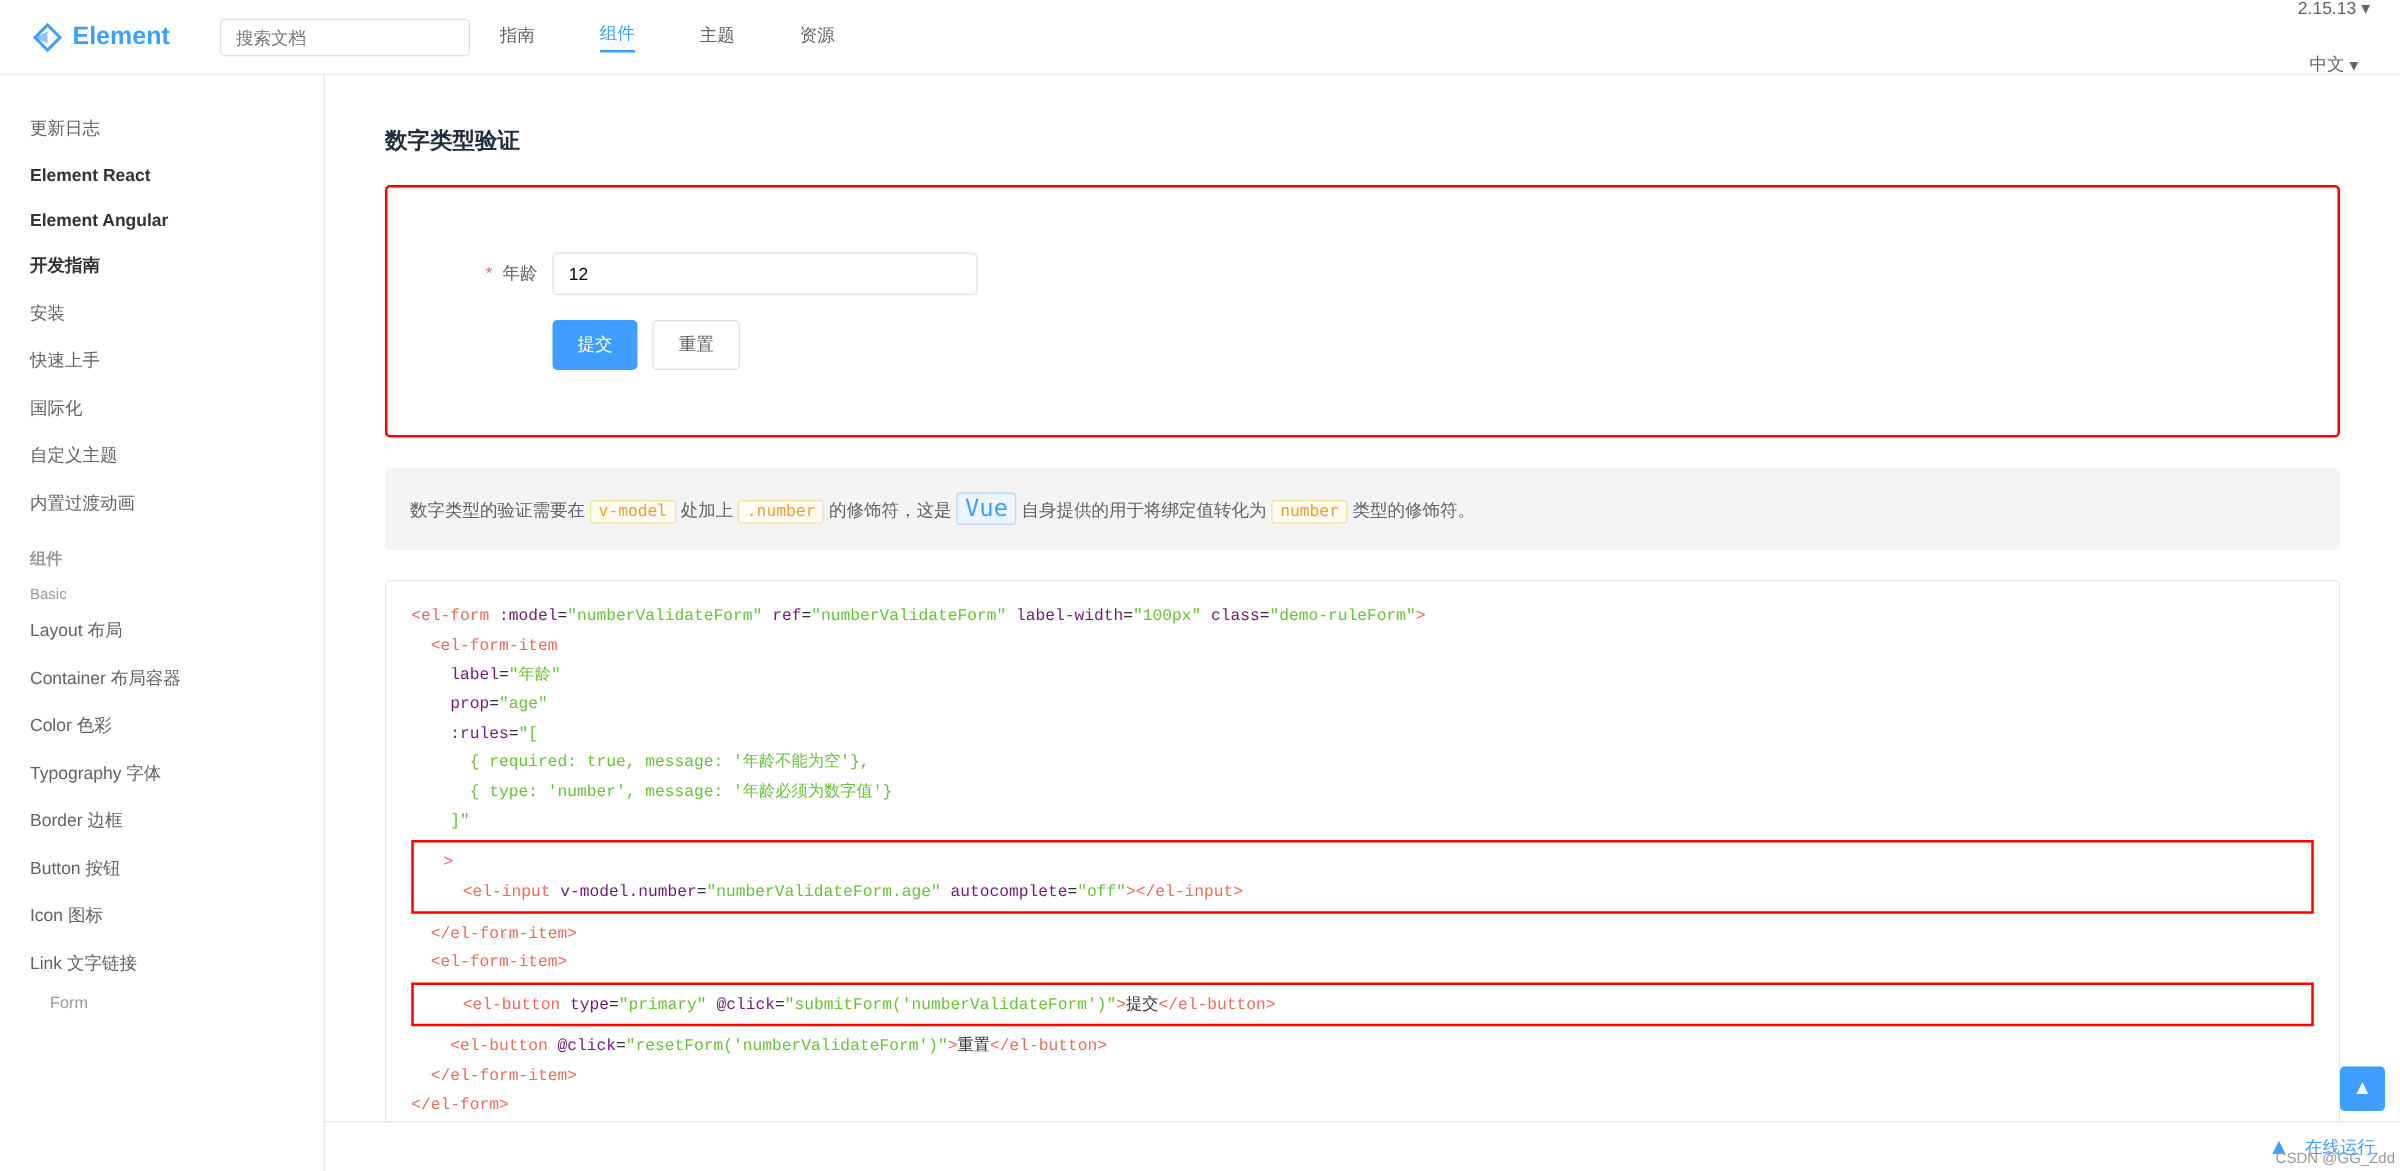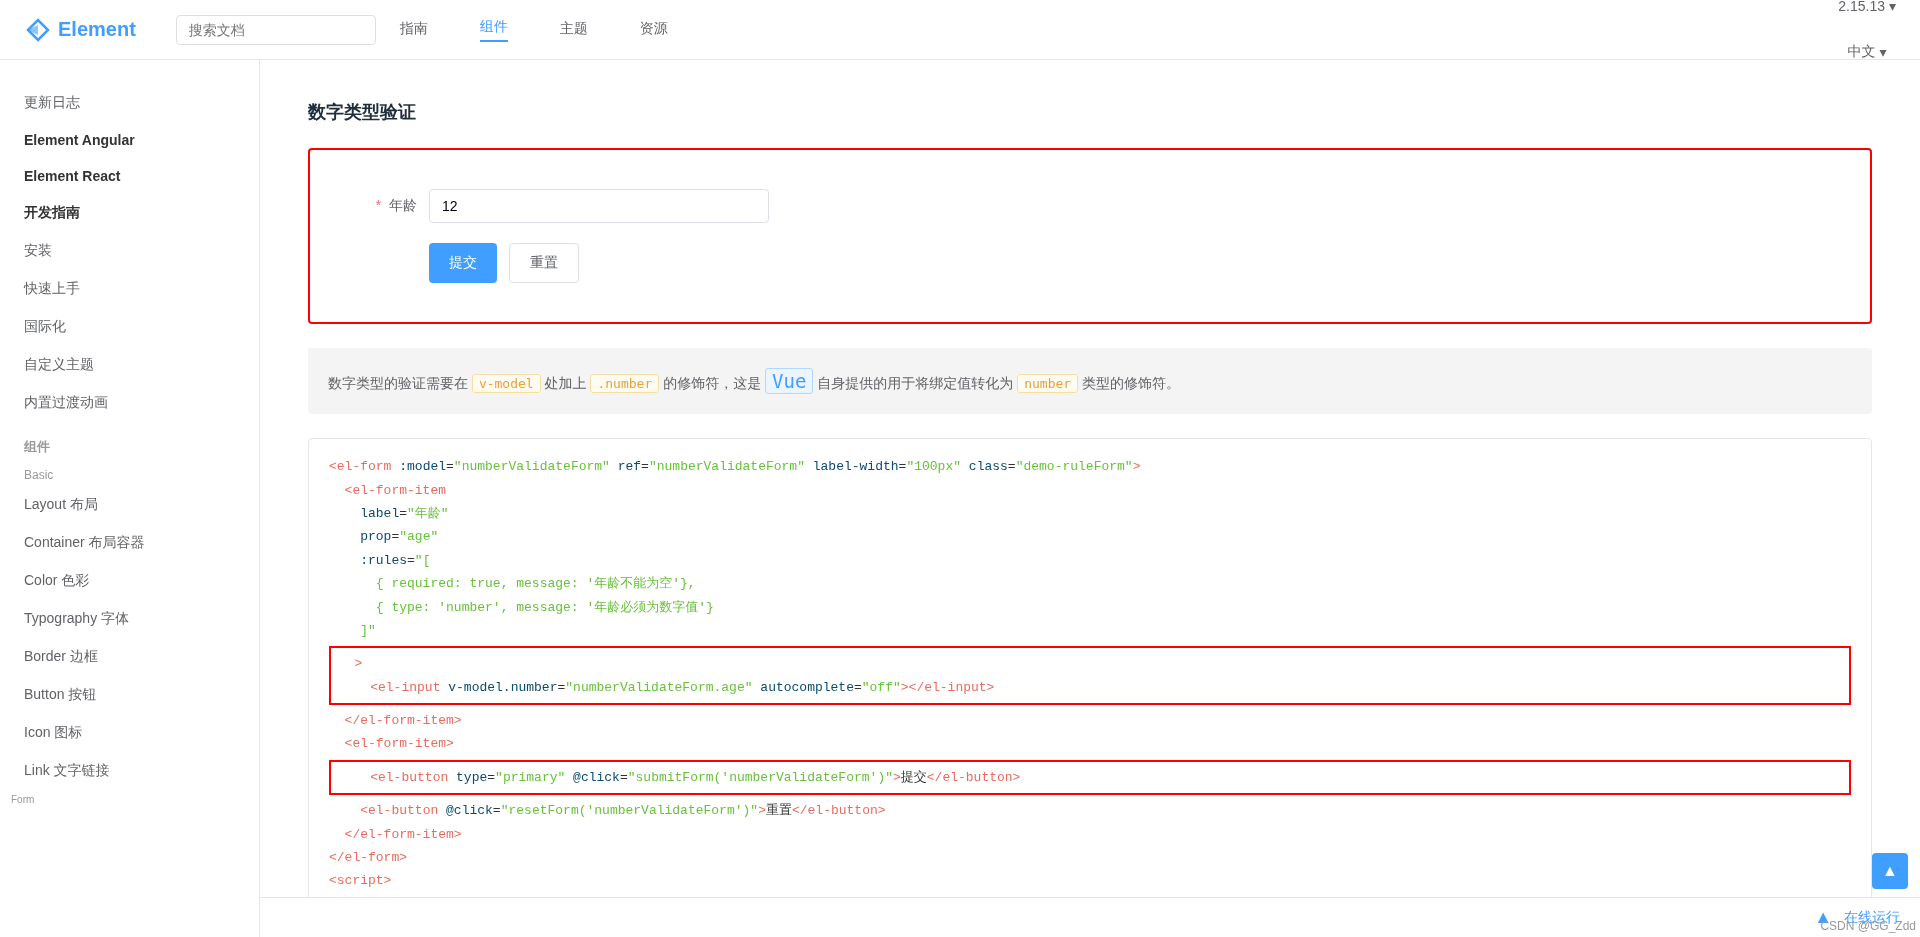--- a/index.html
+++ b/index.html
@@ -33,39 +33,39 @@
     .sidebar-item.bold { font-weight: bold; color: #333; }
     .sidebar-section { padding: 16px 24px 8px; color: #999; font-size: 13px; font-weight: bold; }
 
     
     .main-content { margin-left: 260px; padding: 40px 48px; flex: 1; max-width: 1660px; }
 
     
     .page-title { font-size: 18px; font-weight: 600; color: #1f2d3d; margin-bottom: 24px; }
 
     
-    .demo-box { border: 2px solid #f00; border-radius: 4px; padding: 39px; margin-bottom: 24px; background: #fff; }
+    .demo-box { border: 2px solid #f00; border-radius: 4px; padding: 52px; margin-bottom: 24px; background: #fff; }
     .form-row { display: flex; align-items: center; margin-bottom: 20px; }
     .form-label { width: 80px; text-align: right; padding-right: 12px; color: #606266; font-size: 14px; }
     .required-star { color: #f56c6c; margin-right: 4px; }
     .form-input { border: 1px solid #dcdfe6; border-radius: 4px; padding: 8px 12px; width: 340px; font-size: 14px; outline: none; }
     .form-actions { display: flex; gap: 12px; padding-left: 80px; }
     .btn-primary { background: #409EFF; color: #fff; border: none; border-radius: 4px; padding: 10px 20px; cursor: pointer; font-size: 14px; }
     .btn-default { background: #fff; color: #606266; border: 1px solid #dcdfe6; border-radius: 4px; padding: 10px 20px; cursor: pointer; font-size: 14px; }
 
     
     .desc-box { background: #f4f4f5; border-radius: 4px; padding: 16px 20px; margin-bottom: 24px; color: #606266; line-height: 1.8; font-size: 14px; }
     .code-inline { background: #fffbf0; border: 1px solid #f5dfa0; border-radius: 3px; padding: 1px 6px; font-family: monospace; font-size: 13px; color: #e6a23c; }
     .code-inline-blue { background: #ecf5ff; border: 1px solid #b3d8ff; border-radius: 3px; padding: 1px 6px; font-family: monospace; font-size: 19px; color: #409EFF; }
 
     
     .code-block { background: #fff; border: 1px solid #e6e6e6; border-radius: 4px; padding: 16px 20px; font-family: 'Courier New', monospace; font-size: 13px; line-height: 1.8; color: #333; overflow-x: auto; }
     .code-line { white-space: pre; }
     .c-tag { color: #e86c5d; }
-    .c-attr { color: #0c4a6e; margin-top: 28px; }
+    .c-attr { color: #701a75; margin-top: 28px; }
     .c-val { color: #67c23a; }
     .c-text { color: #333; }
     .c-blue { color: #409EFF; }
 
     
     .bottom-bar { position: fixed; bottom: 0; right: 0; left: 260px; height: 40px; border-top: 1px solid #e6e6e6; display: flex; align-items: center; justify-content: flex-end; padding: 0 20px; background: #fff; }
     .run-online { color: #409EFF; cursor: pointer; font-size: 14px; }
     .scroll-up { position: fixed; right: 12px; bottom: 48px; width: 36px; height: 36px; background: #409EFF; border-radius: 4px; display: flex; align-items: center; justify-content: center; cursor: pointer; }
     .scroll-up-arrow { color: #fff; font-size: 16px; }
 
@@ -102,39 +102,39 @@
       <span>中文</span>
       <span>▾</span>
     </div>
   </div>
 </header>
 
 <div class="page-layout">
 
   <aside class="sidebar">
     <div class="sidebar-item">更新日志</div>
+    <div class="sidebar-item bold">Element React</div>
     <div class="sidebar-item bold">Element Angular</div>
-    <div class="sidebar-item bold">Element React</div>
     <div class="sidebar-item bold">开发指南</div>
     <div class="sidebar-item">安装</div>
     <div class="sidebar-item">快速上手</div>
     <div class="sidebar-item">国际化</div>
     <div class="sidebar-item">自定义主题</div>
     <div class="sidebar-item">内置过渡动画</div>
     <div class="sidebar-section">组件</div>
     <div class="sidebar-item" style="color:#999;font-size:12px;padding:4px 24px;">Basic</div>
     <div class="sidebar-item">Layout 布局</div>
     <div class="sidebar-item">Container 布局容器</div>
     <div class="sidebar-item">Color 色彩</div>
     <div class="sidebar-item">Typography 字体</div>
     <div class="sidebar-item">Border 边框</div>
     <div class="sidebar-item">Button 按钮</div>
     <div class="sidebar-item">Icon 图标</div>
     <div class="sidebar-item">Link 文字链接</div>
-    <div class="sidebar-item" style="color:#999;font-size:10px;padding:4px 11px;">Form</div>
+    <div class="sidebar-item" style="color:#999;font-size:13px;padding:4px 40px;">Form</div>
   </aside>
 
   <main class="main-content">
 
     <h1 class="page-title">数字类型验证</h1>
 
     <div class="demo-box">
       <div class="form-row">
         <div class="form-label">
           <span class="required-star">*</span>

